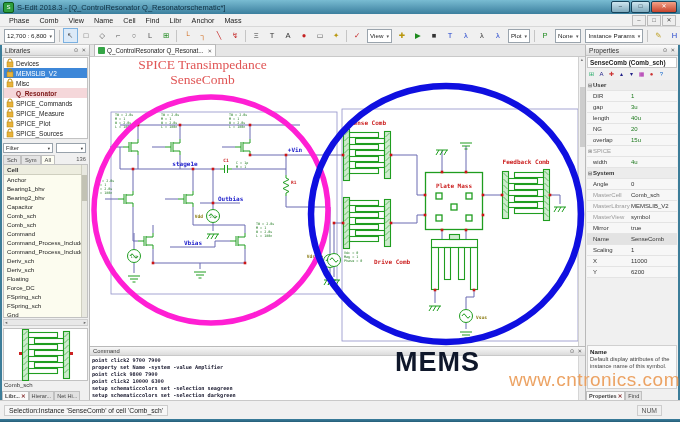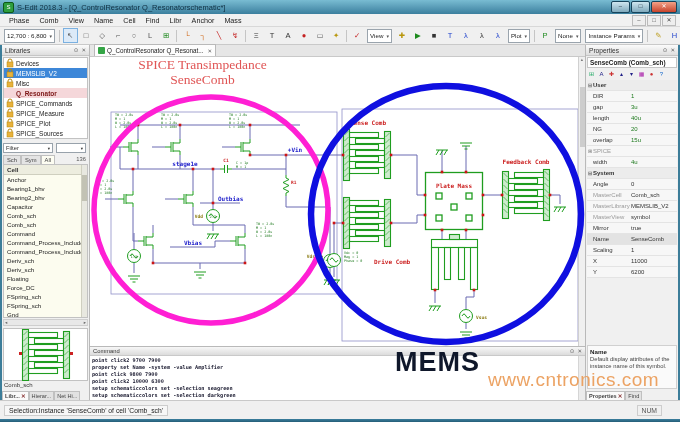--- a/index.html
+++ b/index.html
@@ -120,21 +120,21 @@
   .tnum{fill:#1e7a1e;font-size:3.8px;text-anchor:middle;}
   .sheetbox{fill:none;stroke:#9090c8;stroke-width:0.8;}
   
   .overlay{left:0;top:0;width:680px;height:422px;pointer-events:none;z-index:50;}
   .ov-cmos{left:110px;top:57px;width:185px;text-align:center;font-family:"Liberation Serif",serif;
     font-size:13.5px;color:#e05555;line-height:15px;}
   .ov-qtitle{left:368px;top:62px;width:190px;text-align:center;font-family:"Liberation Serif",serif;
     font-size:14.5px;color:#e05555;}
   .ov-cn{left:148px;top:318px;width:135px;text-align:center;font-size:26px;font-weight:bold;color:#ff1ec8;}
   .ov-mems{left:395px;top:347px;width:100px;font-size:27px;font-weight:bold;color:#0f172a;letter-spacing:1px;}
-  .ov-wm{left:488px;top:369px;width:192px;font-size:19px;color:rgba(235,158,92,0.95);letter-spacing:0.5px;}
+  .ov-wm{left:488px;top:369px;width:192px;font-size:19px;color:rgba(235,158,92,0.95);letter-spacing:0.5px;text-align:right;}
 </style>
 </head>
 <body>
 
 <svg width="0" height="0" style="position:absolute">
   <defs>
     <g id="g-comb" fill="none" stroke="#1f9d1f" stroke-width="1.1">
       <rect x="0.5" y="0.5" width="6" height="51" fill="#cdebcd"></rect>
       <path d="M1.5,6 l4,-4 M1.5,12 l4,-4 M1.5,18 l4,-4 M1.5,24 l4,-4 M1.5,30 l4,-4 M1.5,36 l4,-4 M1.5,42 l4,-4 M1.5,48 l4,-4" stroke-width="0.6"></path>
       <rect x="41.5" y="2.5" width="6" height="47" fill="#cdebcd"></rect>

